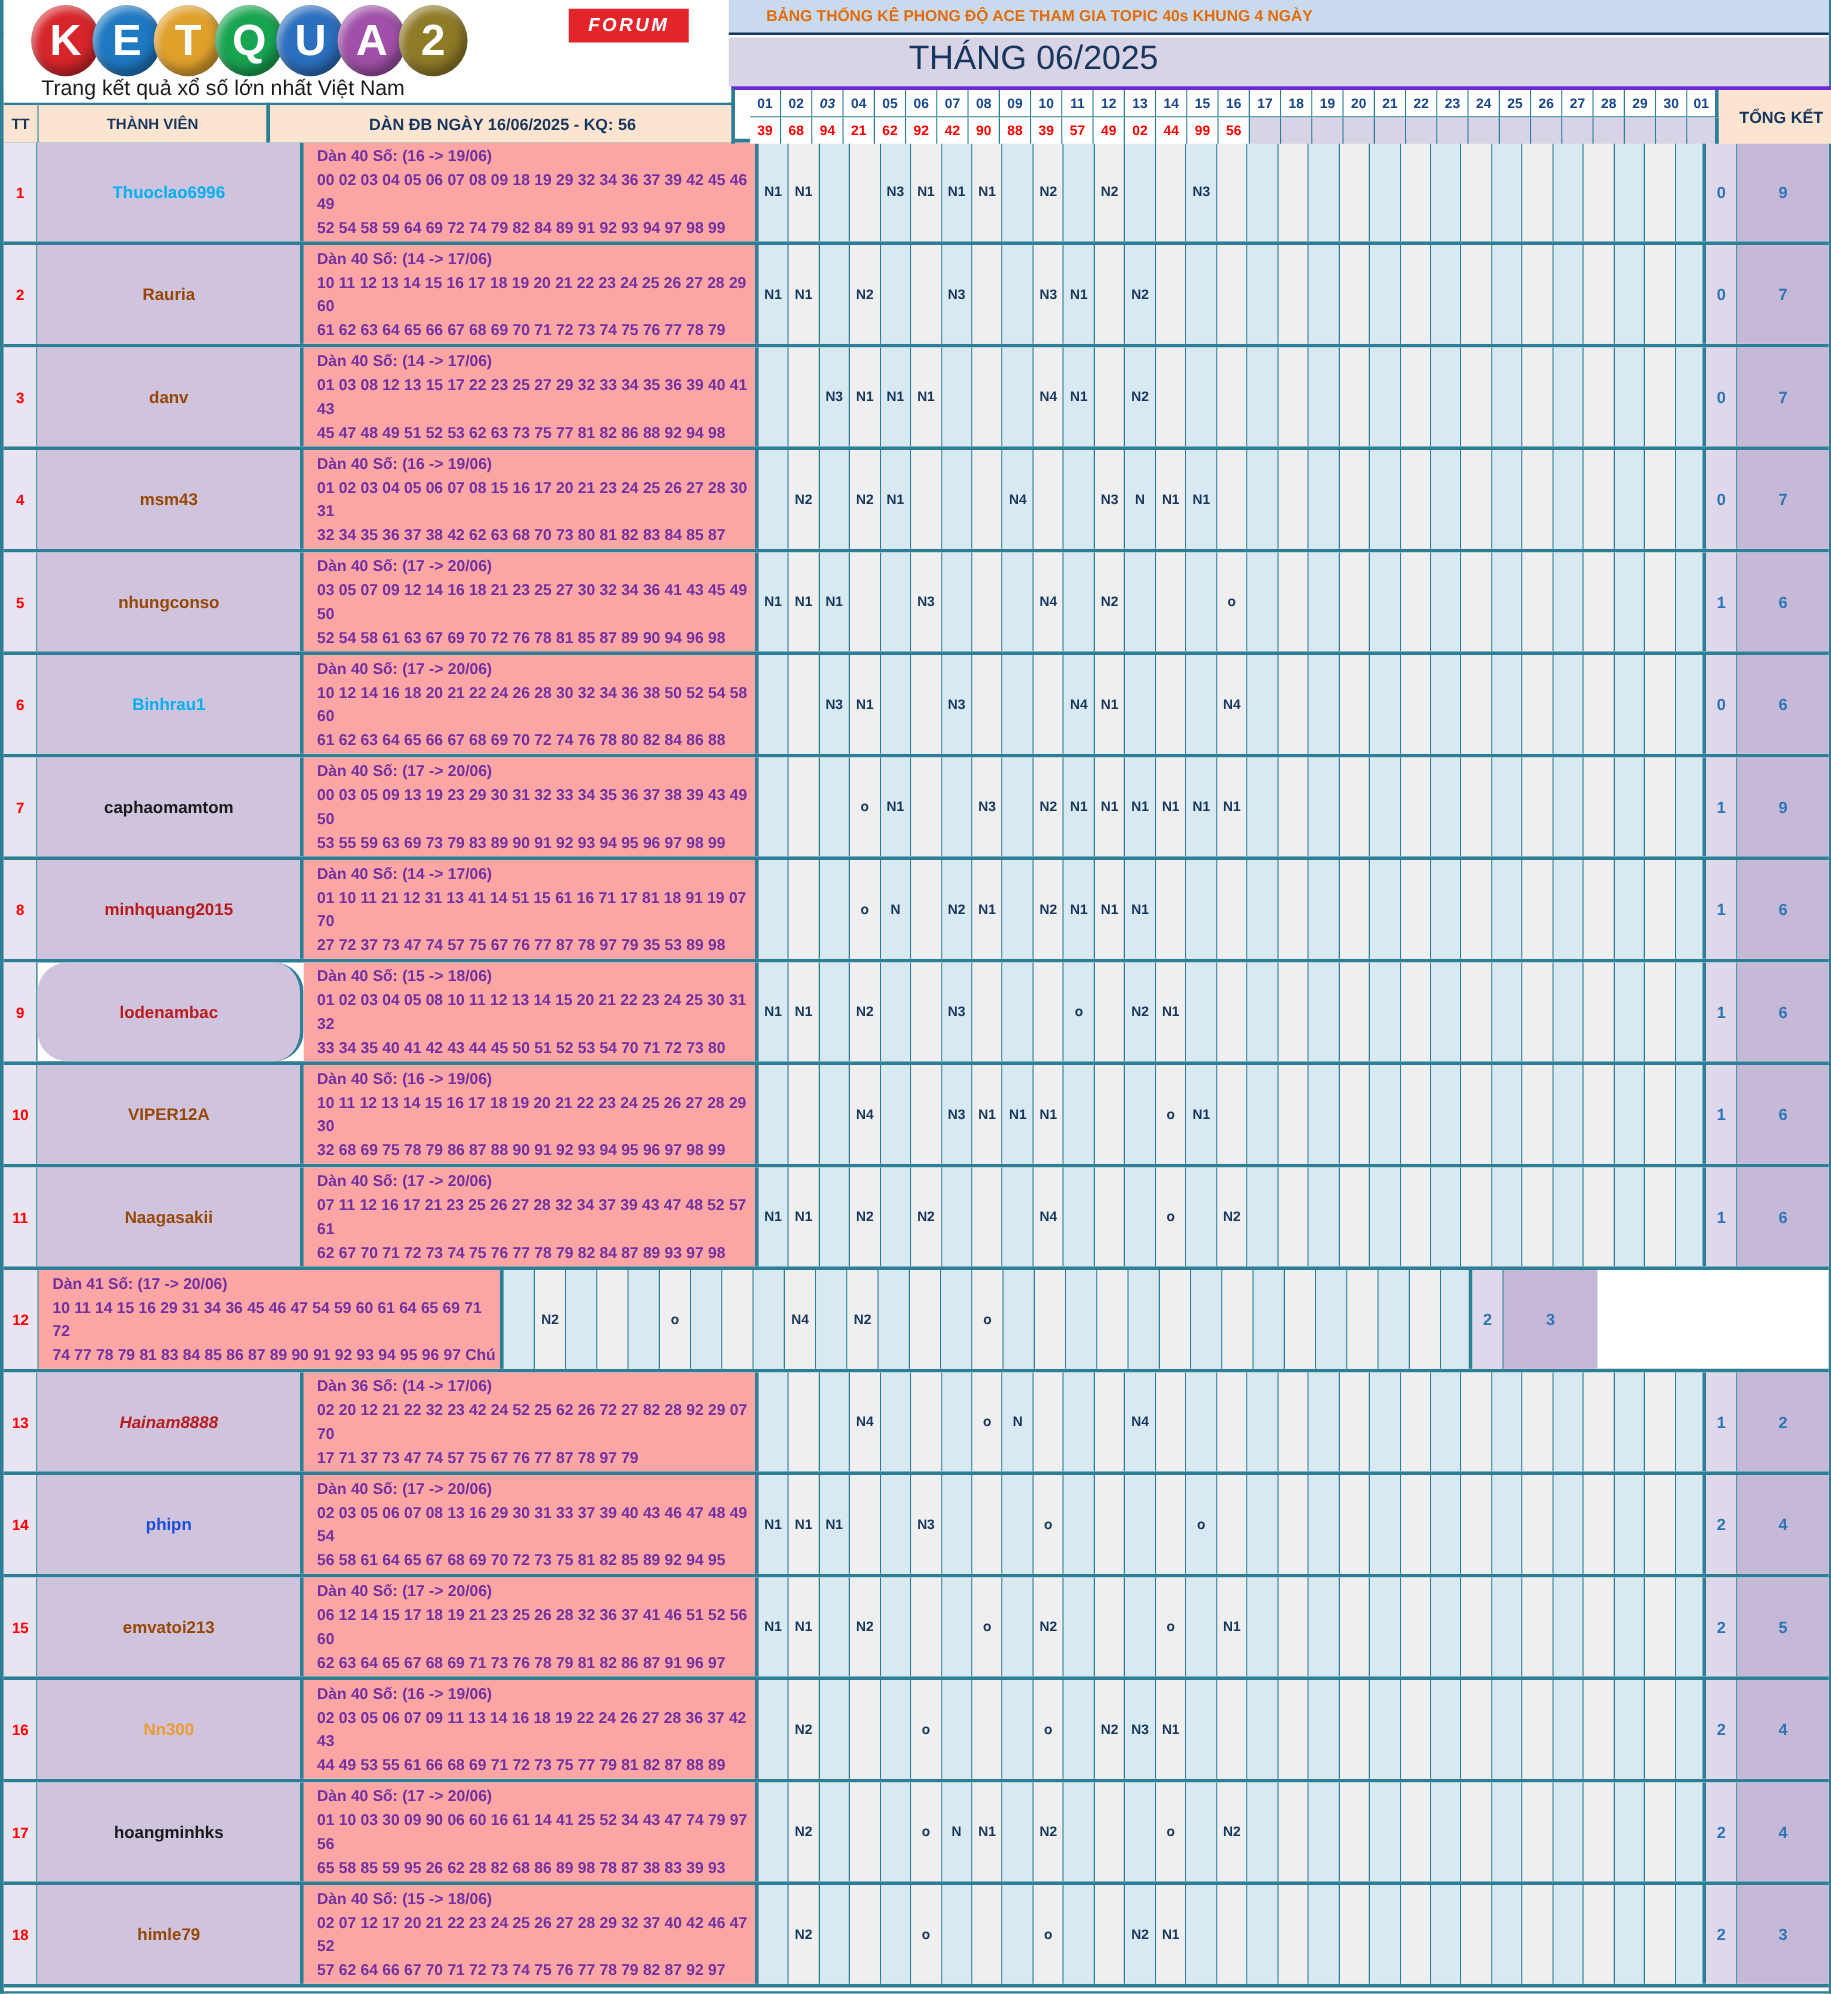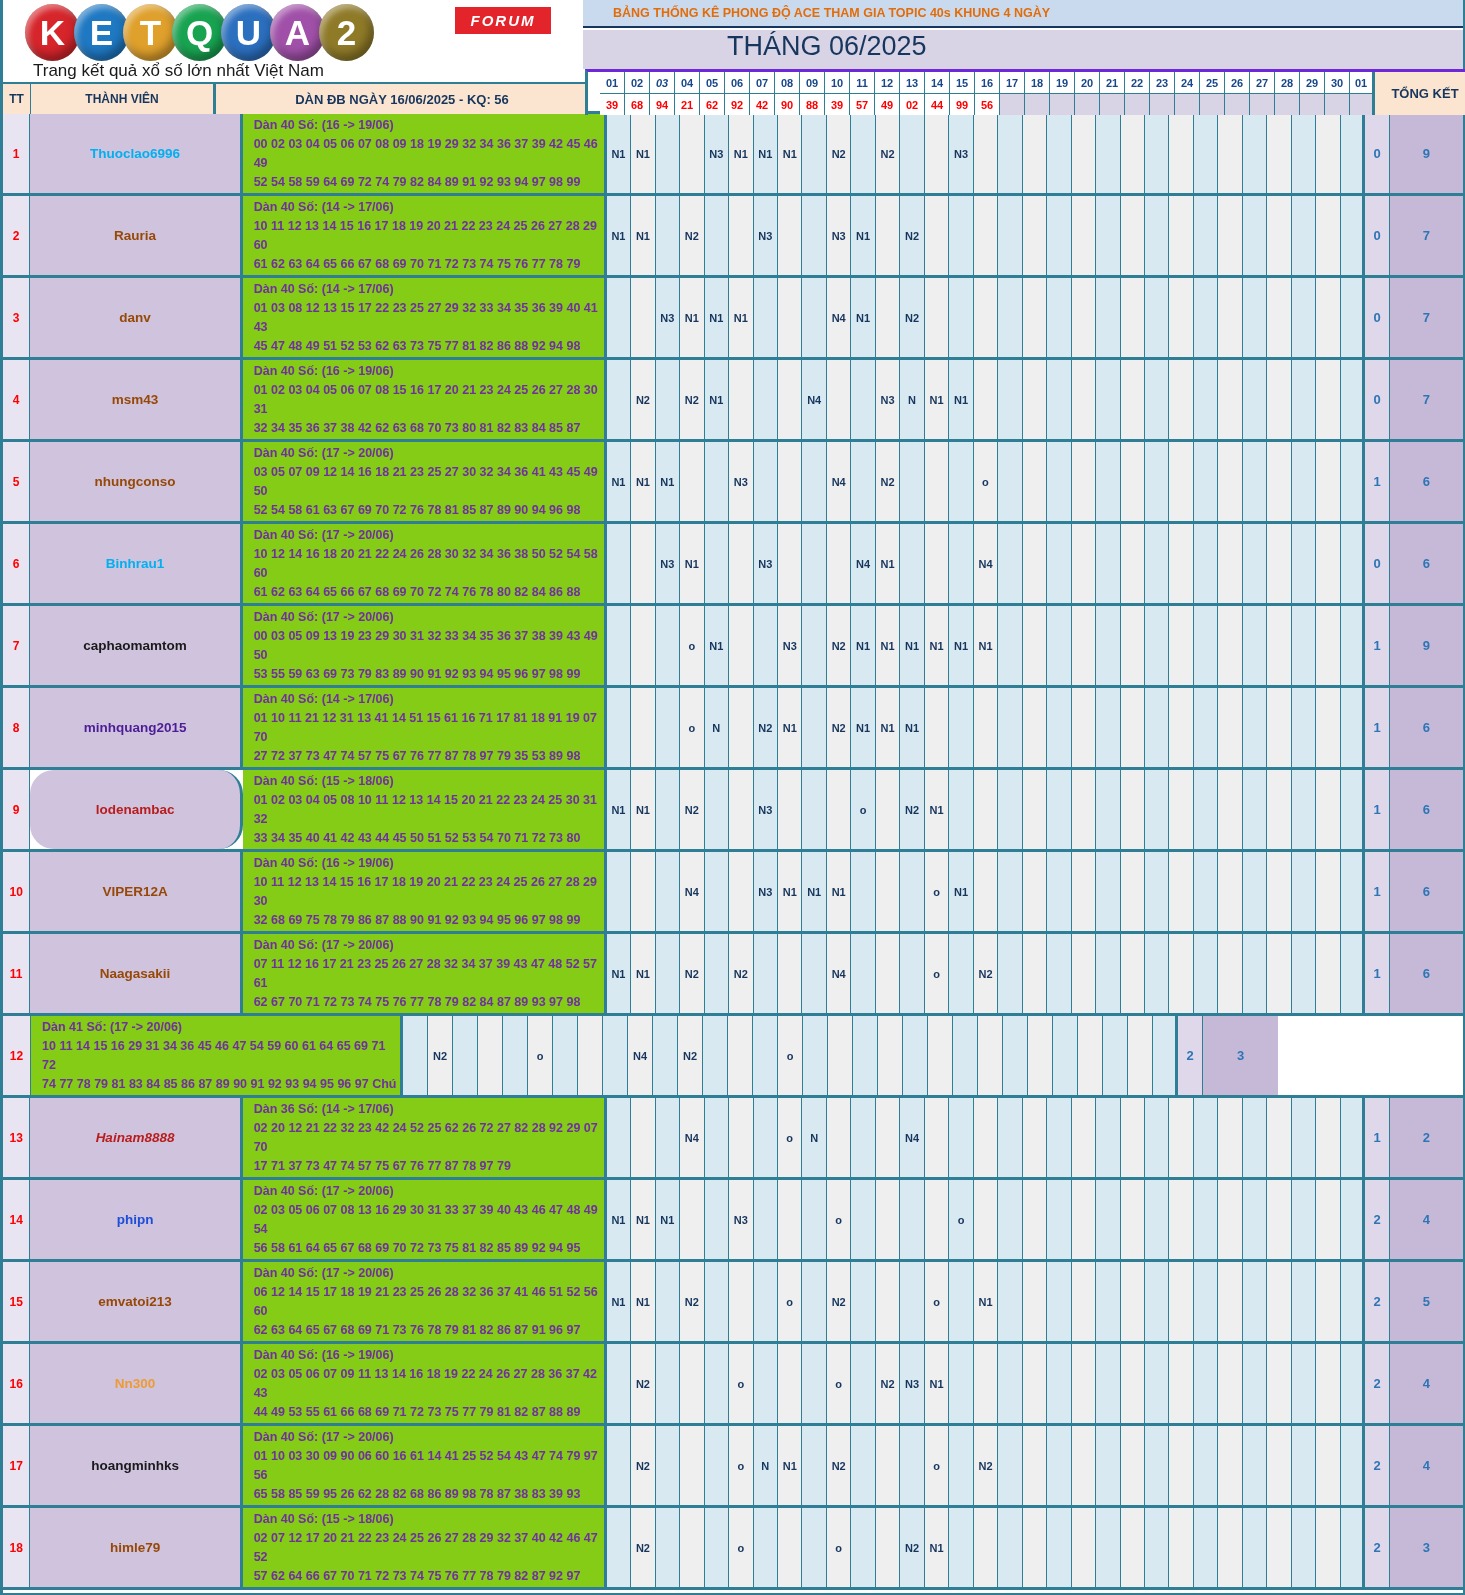--- a/index.html
+++ b/index.html
@@ -49,21 +49,21 @@
 
   
   .row{display:flex;height:82px;border-bottom:3px solid #2E7F96;}
   .cell{height:100%;}
   .c-tt{width:28px;background:#E9E4F2;border-right:1px solid #2E7F96;
         display:flex;align-items:center;justify-content:center;
         color:#FF0000;font-weight:bold;font-size:12px;}
   .c-name{width:217px;background:#CFC3DE;border-right:3px solid #2E7F96;
           display:flex;align-items:center;justify-content:center;
           font-weight:bold;font-size:13.5px;}
-  .c-dan{width:372px;background:#84cc16;border-right:3px solid #2E7F96;
+  .c-dan{width:372px;background:#fca5a5;border-right:3px solid #2E7F96;
          display:flex;flex-direction:column;justify-content:center;
          padding-left:11px;color:#7030A0;font-weight:bold;font-size:12.5px;line-height:19px;}
   .c-day{width:25px;border-right:1px solid #2E7F96;
          display:flex;align-items:center;justify-content:center;
          font-size:11px;font-weight:bold;color:#17365D;}
   .c-day.odd{background:#D8E9F1;}
   .c-day.even{background:#EFEFEF;}
   .c-day.last{border-right:3px solid #2E7F96;}
   .c-tk1{width:25px;background:#DED8EA;border-right:1px solid #2E7F96;
          display:flex;align-items:center;justify-content:center;
@@ -451,21 +451,21 @@
         <div class="cell c-day odd"></div>
         <div class="cell c-day even"></div>
         <div class="cell c-day odd"></div>
         <div class="cell c-day even"></div>
         <div class="cell c-day odd last"></div>
         <div class="cell c-tk1">1</div>
         <div class="cell c-tk2">9</div>
       </div>
       <div class="row">
         <div class="cell c-tt">8</div>
-        <div class="cell c-name" style="color: #4c1d95;">minhquang2015</div>
+        <div class="cell c-name" style="color: #b91c1c;">minhquang2015</div>
         <div class="cell c-dan">
           <div>Dàn 40 Số: (14 -&gt; 17/06)</div>
           <div>01 10 11 21 12 31 13 41 14 51 15 61 16 71 17 81 18 91 19 07 70</div>
           <div>27 72 37 73 47 74 57 75 67 76 77 87 78 97 79 35 53 89 98</div>
         </div>
         <div class="cell c-day odd"></div>
         <div class="cell c-day even"></div>
         <div class="cell c-day odd"></div>
         <div class="cell c-day even">o</div>
         <div class="cell c-day odd">N</div>
@@ -831,21 +831,21 @@
         <div class="cell c-day even"></div>
         <div class="cell c-day odd last"></div>
         <div class="cell c-tk1">2</div>
         <div class="cell c-tk2">4</div>
       </div>
       <div class="row">
         <div class="cell c-tt">17</div>
         <div class="cell c-name" style="color: rgb(26, 26, 26);">hoangminhks</div>
         <div class="cell c-dan">
           <div>Dàn 40 Số: (17 -&gt; 20/06)</div>
-          <div>01 10 03 30 09 90 06 60 16 61 14 41 25 52 54 43 47 74 79 97 56</div>
+          <div>01 10 03 30 09 90 06 60 16 61 14 41 25 52 34 43 47 74 79 97 56</div>
           <div>65 58 85 59 95 26 62 28 82 68 86 89 98 78 87 38 83 39 93</div>
         </div>
         <div class="cell c-day odd"></div>
         <div class="cell c-day even">N2</div>
         <div class="cell c-day odd"></div>
         <div class="cell c-day even"></div>
         <div class="cell c-day odd"></div>
         <div class="cell c-day even">o</div>
         <div class="cell c-day odd">N</div>
         <div class="cell c-day even">N1</div>

